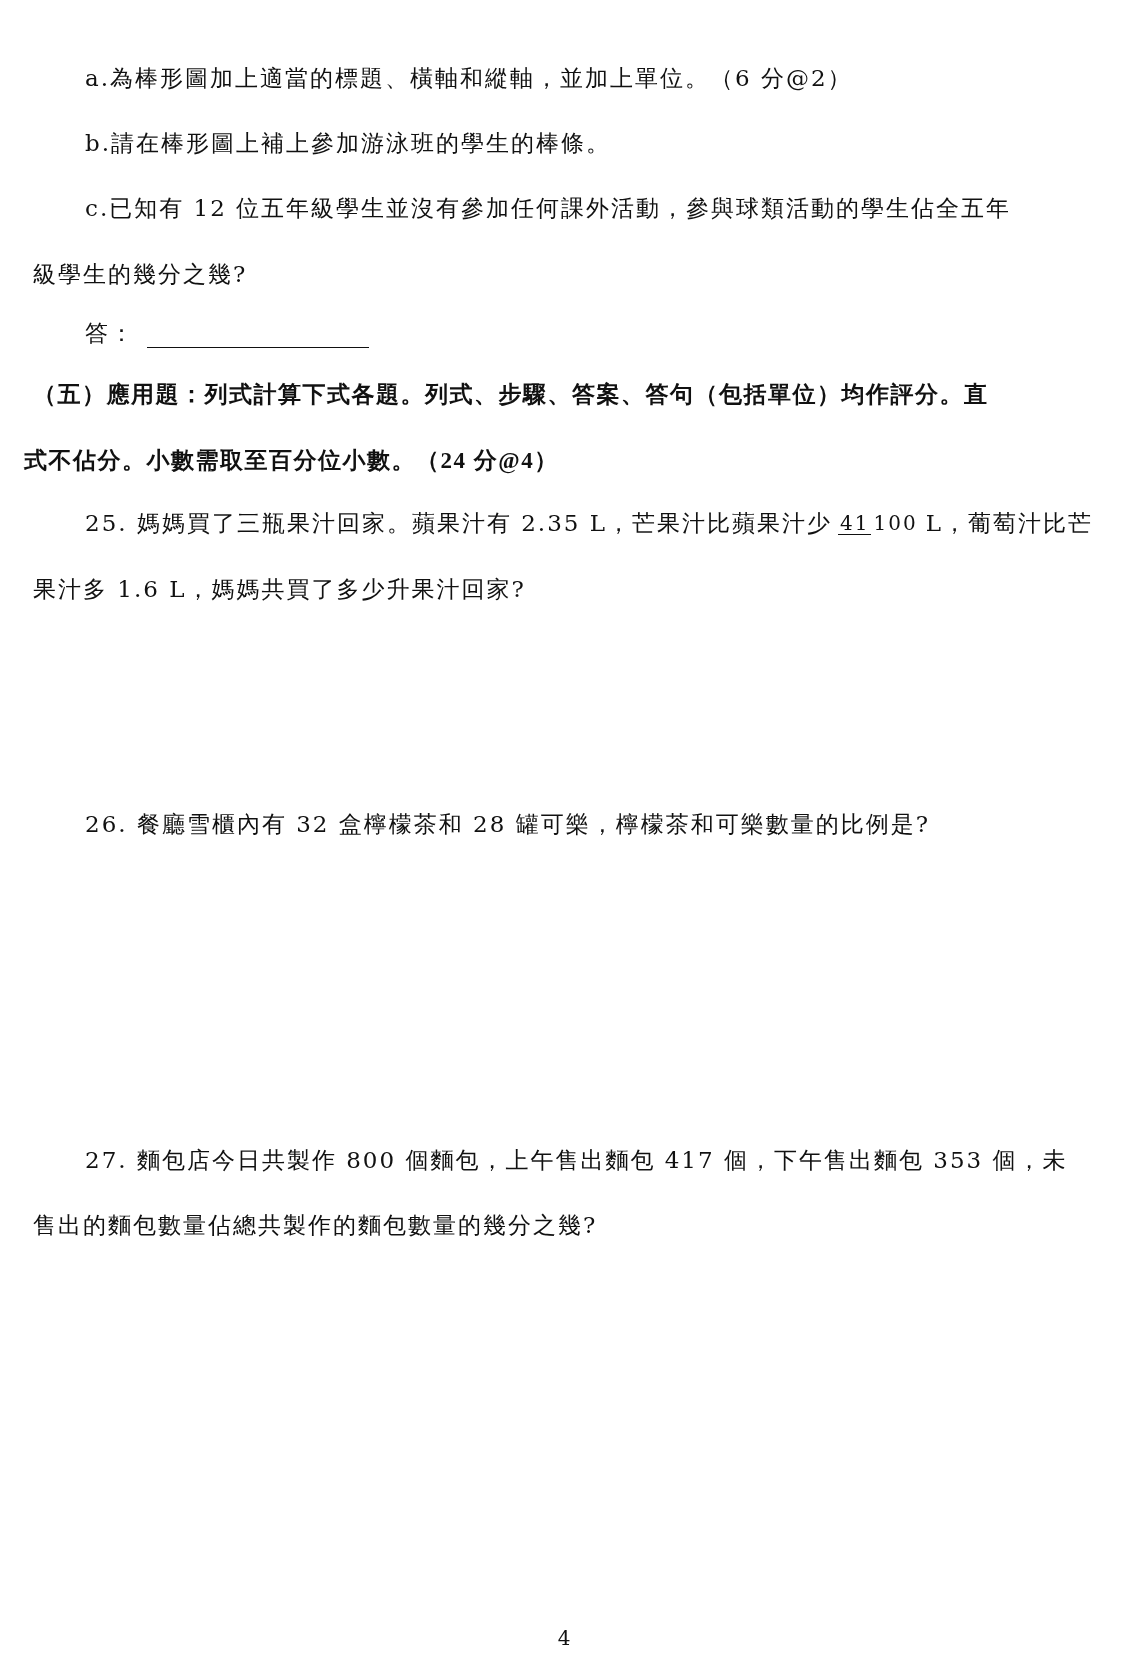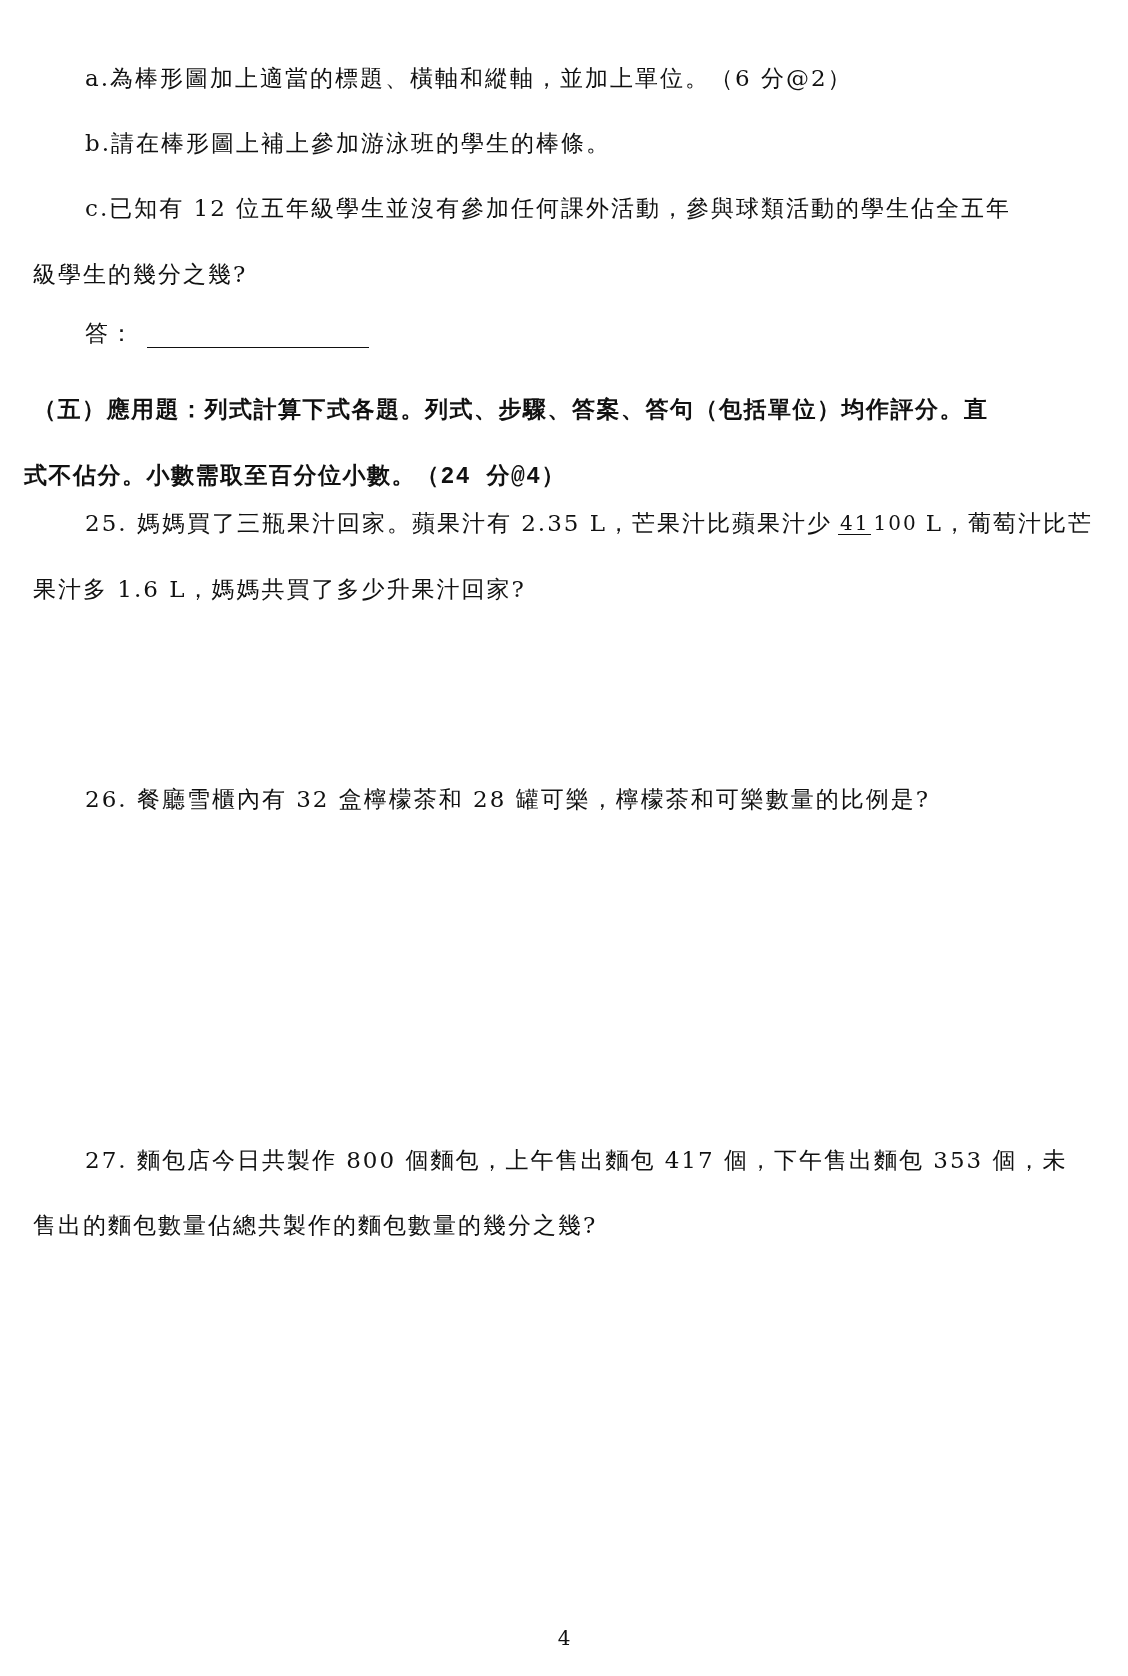--- a/index.html
+++ b/index.html
@@ -6,21 +6,21 @@
     body {
       width: 1128px; height: 1676px; position: relative; overflow: hidden;
       font-family: "DejaVu Serif", "Liberation Serif", serif;
       color: #111111;
     }
     .page { position: absolute; left: 0; top: 0; width: 905px; height: 1676px; }
     .line {
       position: absolute; white-space: nowrap;
       font-size: 23px; line-height: 30px; letter-spacing: 2px;
     }
-    .bold { font-weight: bold; font-family: Liberation Mono, monospace; letter-spacing: 1.5px; margin-top: 16px; }
+    .bold { font-weight: bold; font-family: Liberation Serif, serif; letter-spacing: 1.5px; }
     .answer-line {
       display: inline-block; width: 222px; border-bottom: 1.5px solid #111;
       height: 22px; vertical-align: bottom; margin-left: 12px;
     }
     .frac {
       display: inline-flex; flex-direction: row; align-items: center;
       vertical-align: middle; font-size: 20px; line-height: 22px; margin: 0 6px;
       position: relative; top: -2px;
     }
     .frac .num { border-bottom: 1.5px solid #111; padding: 0 2px; }
@@ -51,21 +51,21 @@
 
   <div class="line" style="left:85px; top:508px;">
     <span>25.</span>
     <span>媽媽買了三瓶果汁回家。蘋果汁有 2.35 L，芒果汁比蘋果汁少</span><span class="frac">
         <span class="num">41</span>
         <span class="den">100</span>
       </span><span>L，葡萄汁比芒</span>
   </div>
   <div class="line" style="left:33px; top:574px;">果汁多 1.6 L，媽媽共買了多少升果汁回家?</div>
 
-  <div class="line" style="left:85px; top:784px;text-align:right;">
+  <div class="line" style="left:85px; top:809px;text-align:right;">
     <span>26.</span>
     <span>餐廳雪櫃內有 32 盒檸檬茶和 28 罐可樂，檸檬茶和可樂數量的比例是?</span>
   </div>
 
   <div class="line" style="left:85px; top:1145px;">
     <span>27.</span>
     <span>麵包店今日共製作 800 個麵包，上午售出麵包 417 個，下午售出麵包 353 個，未</span>
   </div>
   <div class="line" style="left:33px; top:1210px;">售出的麵包數量佔總共製作的麵包數量的幾分之幾?</div>
 

